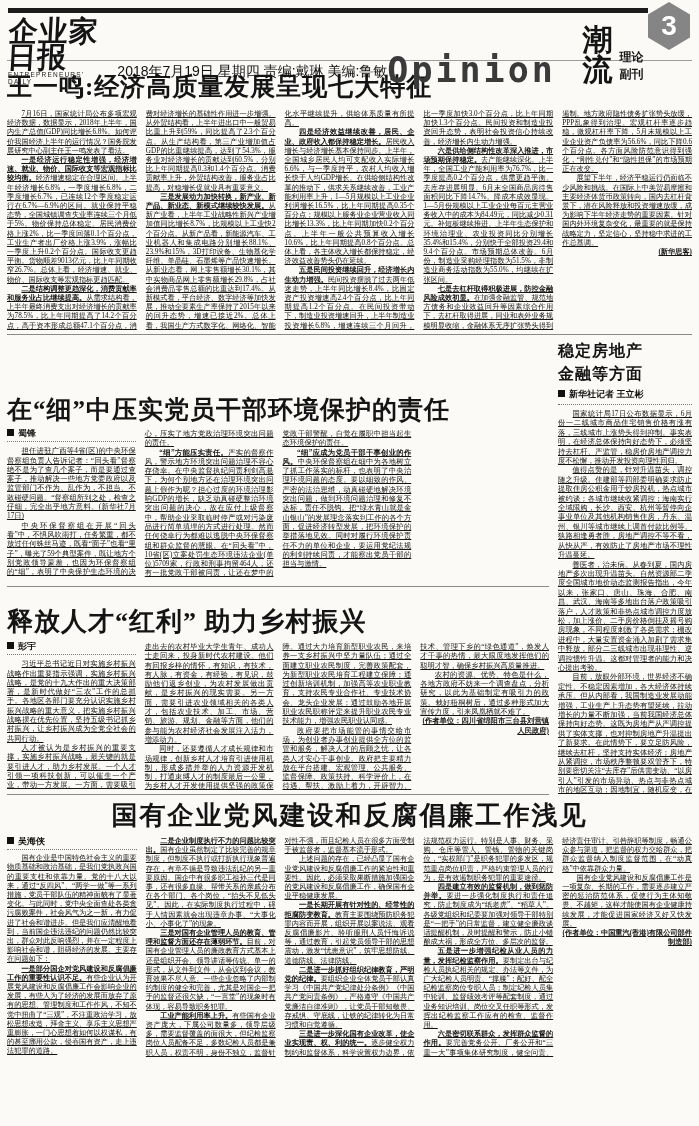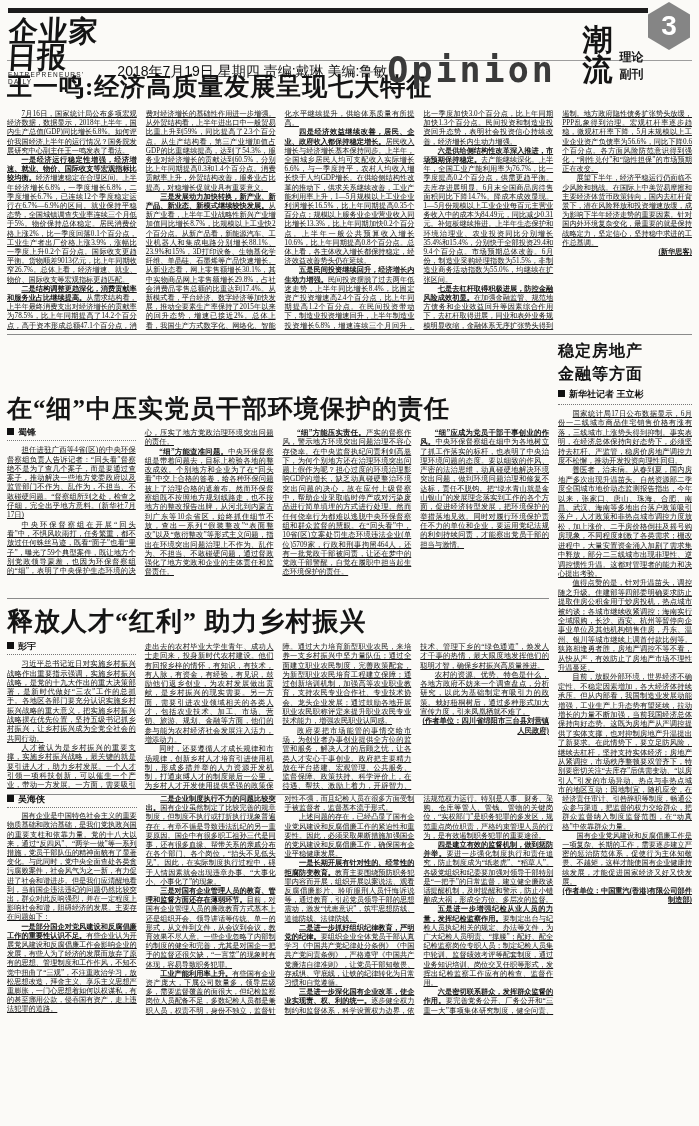--- a/index.html
+++ b/index.html
@@ -42,21 +42,21 @@
   .body-text p.sign{text-align:right;font-weight:bold;text-indent:0;}
   .a1-body{height:224px;column-count:5;column-gap:9px;font-size:7.2px;line-height:9.2px;}
   .a2-body{height:155px;column-count:4;column-gap:9px;font-size:7.3px;line-height:9.3px;}
   .a3-body{height:152px;column-count:4;column-gap:9px;font-size:7.3px;line-height:9.3px;}
   .a4-body{height:386px;font-size:7.3px;line-height:9.4px;}
   .a5-body{height:224px;column-count:5;column-gap:9px;font-size:7.2px;line-height:9.2px;}
   
   .mid{display:flex;gap:9px;align-items:flex-end;}
   .mid-left{width:542px;flex:0 0 542px;border-bottom:1px solid #8a8a8a;}
   .mid-right{flex:1;min-width:0;}
-  .a3-block{margin-top:15px;border-top:1px solid #8a8a8a;padding-top:2px;}
+  .a3-block{margin-top:2px;border-top:1px solid #8a8a8a;padding-top:14px;}
 </style>
 </head>
 <body>
 
 <div class="page">
 
   <div class="masthead">
     <div class="topbar"></div>
     <div class="mast-row">
       <div>
@@ -95,21 +95,20 @@
   <div class="mid">
     <div class="mid-left">
 
       <div>
         <div class="headline2">在“细”中压实党员干部环境保护的责任</div>
         <div class="body-text a2-body">
           <div class="byline"><span class="sq"></span><span>蜀锋</span></div>
           <div>
               <p>担任进驻广西等4省(区)的中央环保督察组负责人告诉记者：“回头看”督察绝不是为了查几个案子，而是要通过查案子，推动解决一些地方党委政府以及监管部门不作为、乱作为，不担当、不敢碰硬问题。“督察组所到之处，检查之仔细，完全出乎地方意料。(新华社7月17日)</p>
               <p>中央环保督察组在开展“回头看”中，不惧风吹雨打，任务繁重，都不放过任何蛛丝马迹，既看“面子”也看“里子”，曝光了59个典型案件，既让地方个别党政领导蒙羞，也因为环保督察组的“细”，表明了中央保护生态环境的决心，压实了地方党政治理环境突出问题的责任。</p>
-              <p><strong>“细”方能查准问题。</strong>中央环保督察组是带着问题去，目标上检验各地的整改成效。个别地方和企业为了在“回头看”中交上合格的答卷，给各种环保问题披上了治理合格的遮羞布。然而环保督察组既不按照地方规划线路走，也不按地方的整改报告出牌，从河北到内蒙古到广东等10余省区，始终抓住细节不放，查出一系列“假装整改”“表面整改”以及“敷衍整改”等形式主义问题，指出在环境突出问题治理上不作为、乱作为、不担当、不敢碰硬问题，通过督政强化了地方党政和企业的主体责任和监督责任。</p>
               <p><strong>“细”方能压实责任。</strong>严实的督察作风，警示地方环境突出问题治理不容心存侥幸。在中央监督执纪问责利剑高悬下，为何个别地方还在治理环境突出问题上假作为呢？担心过度的环境治理影响GDP的增长，缺乏动真碰硬整治环境突出问题的决心，故在应付上级督察中，帮助企业采取临时停产或对污染废品进行简单填埋的方式进行处理。然而任何侥幸行为都难以逃脱中央环保督察组和群众监督的慧眼。在“回头看”中，10省(区)立案处罚生态环境违法企业(单位)5709家，行政和刑事拘留464人，还有一批党政干部被问责，让还在梦中的党政干部警醒，自觉在履职中担当起生态环境保护的责任。</p>
               <p><strong>“细”应成为党员干部干事创业的作风。</strong>中央环保督察组在细中为各地树立了抓工作落实的标杆，也表明了中央治理环境问题的态度。要以细致的作风、严密的法治思维，动真碰硬地解决环境突出问题，做到环境问题治理和修复不达标，责任不脱钩。把“绿水青山就是金山银山”的发展理念落实到工作的各个方面，促进经济转型发展，把环境保护的举措落地见效。同时对履行环境保护责任不力的单位和企业，要运用党纪法规的利剑持续问责，才能察出党员干部的担当与激情。</p>
             </div>
         </div>
       </div>
 
       <div class="a3-block">
         <div class="headline3">释放人才“红利” 助力乡村振兴</div>
         <div class="body-text a3-body">
           <div class="byline"><span class="sq"></span><span>彭宇</span></div>
@@ -127,28 +126,29 @@
     </div>
 
     <div class="mid-right">
       <div class="headline4">
         <div>稳定房地产</div>
         <div>金融等方面</div>
       </div>
       <div class="byline"><span class="sq"></span><span>新华社记者 王立彬</span></div>
       <div class="body-text a4-body">
           <p>国家统计局17日公布数据显示，6月份一二线城市商品住宅销售价格有涨有落，三线城市上涨势头得到抑制。事实表明，在经济总体保持向好态势下，必须坚持去杠杆、严监管，稳房价房地产调控力度不松懈，推动开发投资向理性回归。</p>
+          <p>值得点赞的是，针对升温苗头，调控随之升级。住建部等四部委明确要求防止提取住房公积金用于炒房投机，热点城市被约谈；各城市继续收紧调控；海南实行全域限购，长沙、西安、杭州等暂停向企事业单位及其他机构销售住房，丹东、温州、银川等城市继续上调首付款比例等。狭路相逢勇者胜，房地产调控不等不看，从快从严，有效防止了房地产市场不理性升温蔓延。</p>
           <p>善医者，治未病。从春到夏，国内房地产多次出现升温苗头。自然资源部二季度全国城市地价动态监测报告指出，今年以来，张家口、唐山、珠海、合肥、南昌、武汉、海南等多地出台落户政策吸引落户，人才政策和非热点城市调控力度放松，加上涨价、二手房价格倒挂及摇号购房现象，不同程度刺激了各类需求；棚改进程中，大量安置资金涌入加剧了需求集中释放，部分二三线城市出现非理性、逆调控惯性升温。这都对管理者的能力和决心提出考验。</p>
-          <p>值得点赞的是，针对升温苗头，调控随之升级。住建部等四部委明确要求防止提取住房公积金用于炒房投机，热点城市被约谈；各城市继续收紧调控；海南实行全域限购，长沙、西安、杭州等暂停向企事业单位及其他机构销售住房，丹东、温州、银川等城市继续上调首付款比例等。狭路相逢勇者胜，房地产调控不等不看，从快从严，有效防止了房地产市场不理性升温蔓延。</p>
           <p>目前，放眼外部环境，世界经济不确定性、不稳定因素增加，各大经济体持续承压。但从内部看，我国制造业发展动能增强，工业生产上升态势有望延续，拉动增长的力量不断加强，当前我国经济总体保持向好态势。这既为房地产从严调控提供了实体支撑，也对抑制房地产升温提出了新要求。在此情势下，要立足防风险，继续去杠杆，坚持支持实体经济；房地产从紧调控，市场秩序整顿要双管齐下，特别要密切关注“去库存”后供需变动、“以房引人”引发的市场异动、热点与非热点城市的地区互动；因地制宜，随机应变，在实践中坚决贯彻“房住不炒”的政策导向。</p>
         </div>
     </div>
   </div>
 
   <div>
+    <div class="headline5">国有企业党风建设和反腐倡廉工作浅见</div>
     <div class="body-text a5-body">
       <div class="byline"><span class="sq"></span><span>吴海侠</span></div>
       <div>
           <p>国有企业是中国特色社会主义的重要物质基础和政治基础，是我们党执政兴国的重要支柱和依靠力量。党的十八大以来，通过“反四风”、“两学一做”等一系列措施，党员干部队伍的精神面貌有了显著变化。与此同时，党中央全面查处各类贪污腐败案件，社会风气为之一新，有力促进了社会和谐进步。但是我们应清醒地看到，当前国企违法违纪的问题仍然比较突出，群众对此反响强烈，并在一定程度上影响社会和谐，阻碍经济的发展。主要存在问题如下：</p>
           <p><strong>一是部分国企对党风建设和反腐倡廉工作的重要性认识不足。</strong>有些企业认为开展党风建设和反腐倡廉工作会影响企业的发展，有些人为了经济的发展而放弃了原有的思想、管理制度和工作作风，不知不觉中扭曲了“三观”，不注重政治学习，放松思想改造，拜金主义、享乐主义思想严重膨胀，一门心思想着如何以权谋私，有的甚至挪用公款，侵吞国有资产，走上违法犯罪的道路。</p>
           <p><strong>二是企业制度执行不力的问题比较突出。</strong>国有企业虽然制定了比较完善的规章制度，但制度不执行或打折执行现象普遍存在，有章不循是导致违法乱纪的另一重要原因。国企中有很多职工祖孙三代是同事，还有很多血缘、帮带关系的亲戚分布在各个部门、各个岗位，“抬头不见低头见”。因此，在实际制度执行过程中，碍于人情因素就会出现违章办事、“大事化小、小事化了”的现象。</p>
           <p><strong>三是对国有企业管理人员的教育、管理和监督方面还存在薄弱环节。</strong>目前，对国有企业管理人员的廉政教育方式基本上还是组织开会、领导讲话等传统、单一的形式，从文件到文件，从会议到会议，教育效果不尽人意。一些企业忽略了内部制约制度的健全和完善，尤其是对国企一把手的监督还很欠缺，“一言堂”的现象时有体现，容易导致职务犯罪。</p>
           <p><strong>工业产能利用率上升。</strong>有些国有企业资产庞大，下属公司数量多，领导层级多，需要监督覆盖的面很大，但纪检监察岗位人员配备不足，多数纪检人员都是兼职人员，权责不明，身份不独立，监督针对性不强，而且纪检人员在很多方面受制于被监督者，监督基本流于形式。</p>
           <p>上述问题的存在，已经凸显了国有企业党风建设和反腐倡廉工作的紧迫性和重要性。因此，必须采取果断措施加强国企的党风建设和反腐倡廉工作，确保国有企业平稳健康发展。</p>
           <p><strong>一是长期开展有针对性的、经常性的拒腐防变教育。</strong>教育主要围绕预防职务犯罪内容而开展，组织开展以案说法、观看反腐倡廉影片、聆听服刑人员忏悔诉说等，通过教育，引起党员领导干部的思想震动，激发“忧患意识”，筑牢思想防线、道德防线、法律防线。</p>

